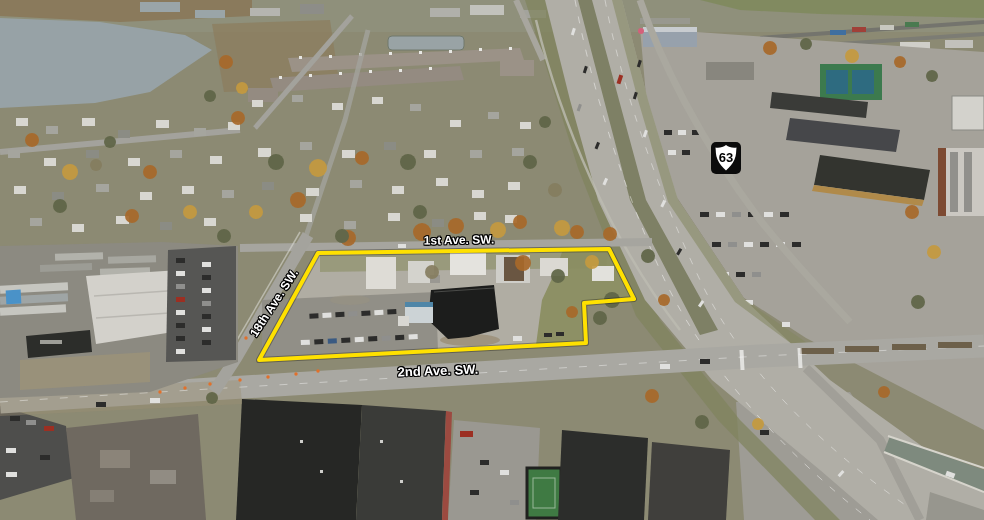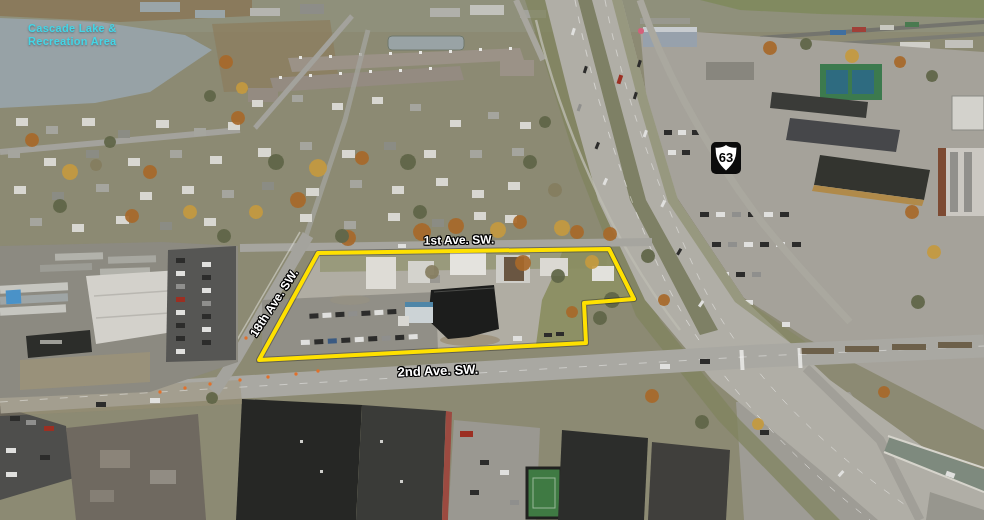--- a/index.html
+++ b/index.html
@@ -431,24 +431,20 @@
         <circle cx="562" cy="228" r="8" class="yl"></circle>
     <circle cx="610" cy="234" r="7" class="o"></circle>
   </g>
 
   <g>
     <polygon points="318,253 609,249 634,299 584,303 586,343 259,360" fill="none" stroke="#000000" stroke-width="6" stroke-linejoin="round" opacity=".3"></polygon>
     <polygon points="318,253 609,249 634,299 584,303 586,343 259,360" fill="none" stroke="#FFE100" stroke-width="4" stroke-linejoin="round"></polygon>
   </g>
 </svg>
 
-  <div class="overlay lake-label">
-    <div>Cascade Lake &amp;</div>
-    <div>Recreation Area</div>
-  </div>
 
   <div class="overlay street-label lbl-1st">1st Ave. SW.</div>
   <div class="overlay street-label lbl-18th">18th Ave. SW.</div>
   <div class="overlay street-label lbl-2nd">2nd Ave. SW.</div>
 
   <div class="overlay shield">
     <svg width="30" height="32" viewBox="0 0 30 32">
       <rect x="0" y="0" width="30" height="32" rx="5" fill="#0b0b0b"></rect>
       <path d="M15 3 C12 5.5 8 6 4.5 5.5 C5 9 4.5 13 6.5 17.5 C8.5 22 11.5 25 15 28.5 C18.5 25 21.5 22 23.5 17.5 C25.5 13 25 9 25.5 5.5 C22 6 18 5.5 15 3 Z" fill="#ffffff"></path>
       <text x="15" y="20" text-anchor="middle" fill="#000000">63</text>

